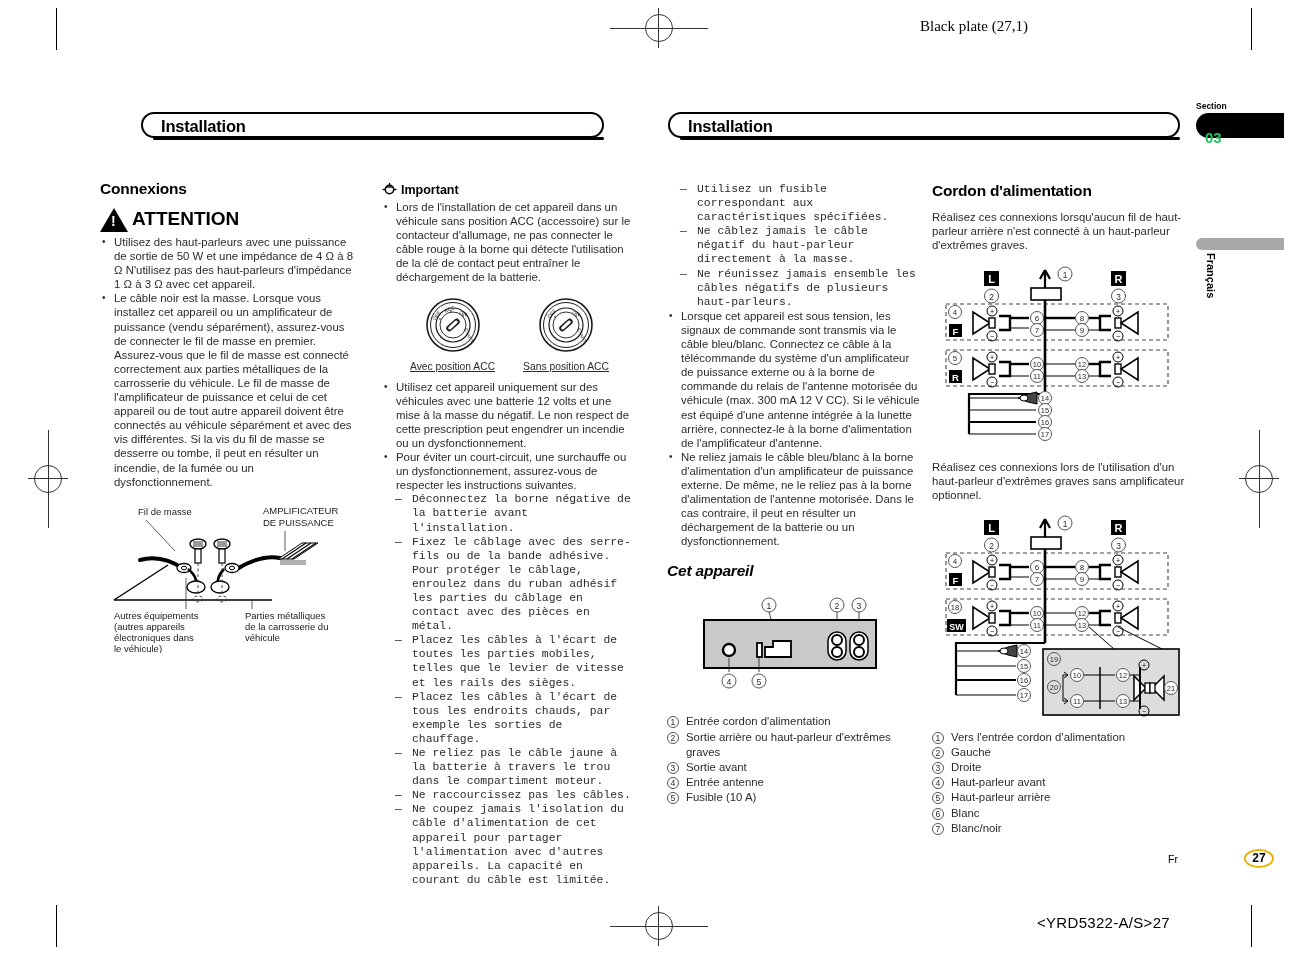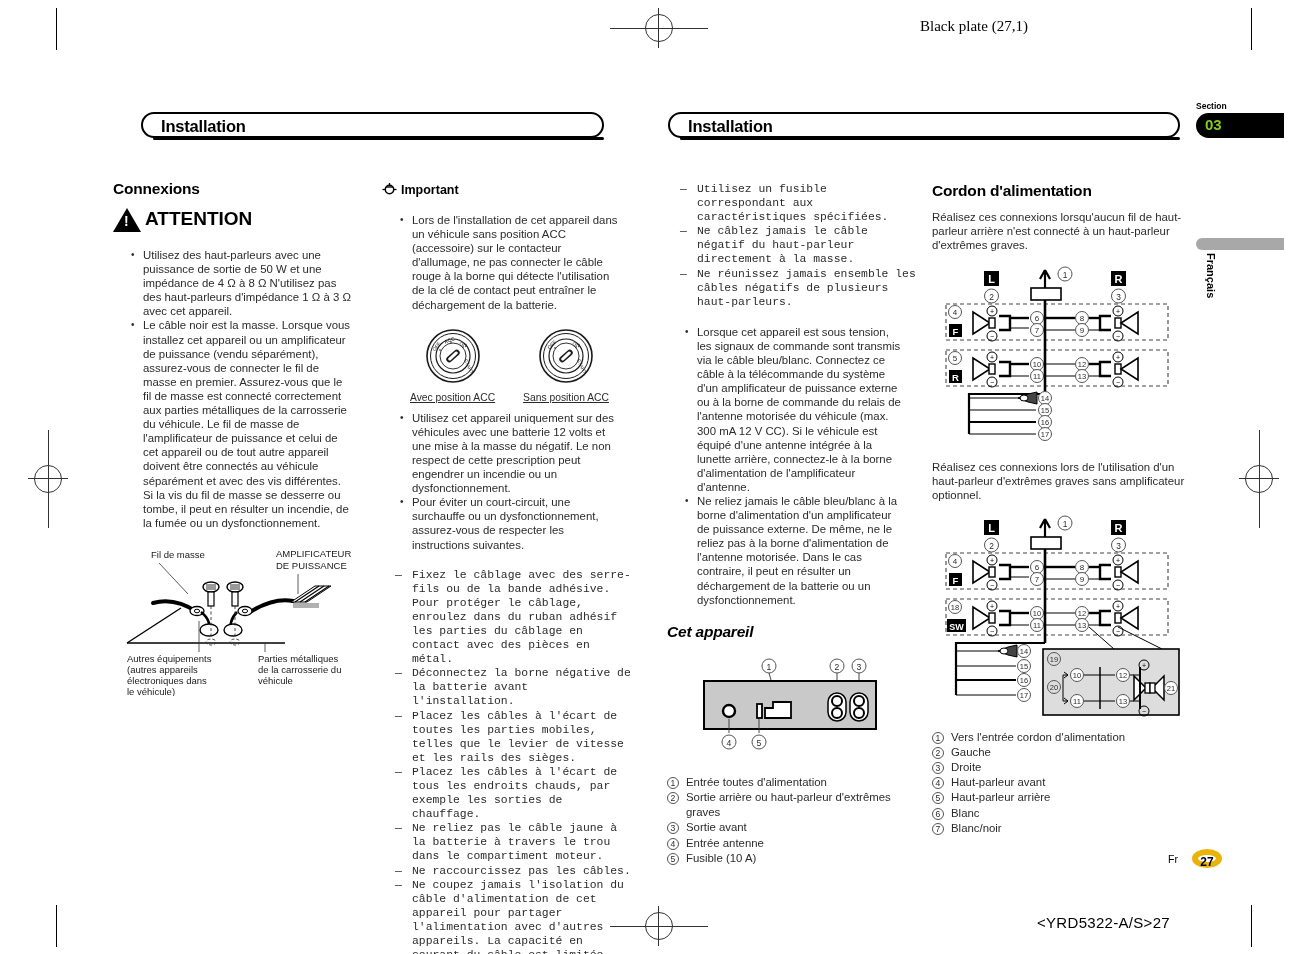--- a/index.html
+++ b/index.html
@@ -70,22 +70,22 @@
   }
   .section-badge {
     position: absolute;
     top: 113px; left: 1196px;
     width: 88px; height: 25px;
     background: #000;
     border-radius: 13px 0 0 13px;
   }
   .section-badge .num {
     position: absolute;
-    left: 9px; top: 3px;
-    color: #84cc16;
+    left: 9px; top: 16px;
+    color: #22c55e;
     font-size: 15px;
     font-weight: bold;
   }
   .lang-tab {
     position: absolute;
     top: 238px; left: 1196px;
     width: 88px; height: 12px;
     background: #a8a8a8;
     border-radius: 6px 0 0 6px;
   }
@@ -93,33 +93,33 @@
     position: absolute;
     top: 253px; left: 1205px;
     font-size: 11px;
     font-weight: bold;
     writing-mode: vertical-rl;
     letter-spacing: 0px;
   }
 
   
   .col { position: absolute; width: 255px; }
-  #col1 { left: 113px; top: 180px; }
+  #col1 { left: 100px; top: 180px; }
   #col2 { left: 382px; top: 182px; }
   #col3 { left: 667px; top: 182px; }
   #col4 { left: 932px; top: 182px; }
 
   h2.sec-head {
     font-size: 15.5px;
     font-weight: bold;
     margin: 0 0 10px 0;
     letter-spacing: -0.2px;
   }
 
-  ul.bl { list-style: none; margin: 16px; padding: 0; }
+  ul.bl { list-style: none; margin: 0; padding: 0; }
   ul.bl > li {
     position: relative;
     padding-left: 14px;
     margin-bottom: 0px;
     font-size: 11.4px;
     line-height: 14.1px;
     color: #2b2b2b;
   }
   ul.bl > li::before {
     content: "\2022";
@@ -225,23 +225,23 @@
 
   
   .footer-fr {
     position: absolute;
     top: 853px; left: 1168px;
     font-size: 10.5px;
     font-weight: normal;
   }
   .footer-page {
     position: absolute;
-    top: 849px; left: 1192px;
+    top: 849px; left: 1244px;
     width: 30px; height: 19px;
-    border: 6px solid #eab308;
+    border: 2px solid #eab308;
     border-radius: 50%;
     box-sizing: border-box;
     text-align: center;
     font-size: 12px;
     font-weight: bold;
     line-height: 15px;
   }
   .footer-code {
     position: absolute;
     top: 914px; left: 1037px;
@@ -444,22 +444,22 @@
       </svg>
       <div class="key-caption">Sans position ACC</div>
     </div>
   </div>
 
   <ul class="bl" style="margin-top:8px;">
     <li>Utilisez cet appareil uniquement sur des véhicules avec une batterie 12 volts et une mise à la masse du négatif. Le non respect de cette prescription peut engendrer un incendie ou un dysfonctionnement.</li>
     <li>Pour éviter un court-circuit, une surchauffe ou un dysfonctionnement, assurez-vous de respecter les instructions suivantes.</li>
   </ul>
   <ul class="dash">
+    <li>Déconnectez la borne négative de la batterie avant l'installation.</li>
     <li>Fixez le câblage avec des serre-fils ou de la bande adhésive. Pour protéger le câblage, enroulez dans du ruban adhésif les parties du câblage en contact avec des pièces en métal.</li>
-    <li>Déconnectez la borne négative de la batterie avant l'installation.</li>
     <li>Placez les câbles à l'écart de toutes les parties mobiles, telles que le levier de vitesse et les rails des sièges.</li>
     <li>Placez les câbles à l'écart de tous les endroits chauds, par exemple les sorties de chauffage.</li>
     <li>Ne reliez pas le câble jaune à la batterie à travers le trou dans le compartiment moteur.</li>
     <li>Ne raccourcissez pas les câbles.</li>
     <li>Ne coupez jamais l'isolation du câble d'alimentation de cet appareil pour partager l'alimentation avec d'autres appareils. La capacité en courant du câble est limitée.</li>
   </ul>
 </div>
 
 <div class="col" id="col3">
   <ul class="dash" style="padding-left:14px;">
@@ -508,21 +508,21 @@
       <circle cx="62" cy="89" r="7" fill="none" stroke="#555" stroke-width="1"></circle>
       <text x="62" y="92.5" text-anchor="middle" font-family="Liberation Sans, sans-serif" font-size="8.6" fill="#2b2b2b">4</text>
 
       <line x1="92" y1="66" x2="92" y2="80" stroke="#333" stroke-width="0.9"></line>
       <circle cx="92" cy="89" r="7" fill="none" stroke="#555" stroke-width="1"></circle>
       <text x="92" y="92.5" text-anchor="middle" font-family="Liberation Sans, sans-serif" font-size="8.6" fill="#2b2b2b">5</text>
     </svg>
   </div>
 
   <ol class="legend">
-    <li><span class="cnum">1</span><span>Entrée toutes d'alimentation</span></li>
+    <li><span class="cnum">1</span><span>Entrée cordon d'alimentation</span></li>
     <li><span class="cnum">2</span><span>Sortie arrière ou haut-parleur d'extrêmes graves</span></li>
     <li><span class="cnum">3</span><span>Sortie avant</span></li>
     <li><span class="cnum">4</span><span>Entrée antenne</span></li>
     <li><span class="cnum">5</span><span>Fusible (10 A)</span></li>
   </ol>
 </div>
 
 <div class="col" id="col4">
   <h2 class="sec-head">Cordon d'alimentation</h2>
   <div class="wiring-note">Réalisez ces connexions lorsqu'aucun fil de haut-parleur arrière n'est connecté à un haut-parleur d'extrêmes graves.</div>

